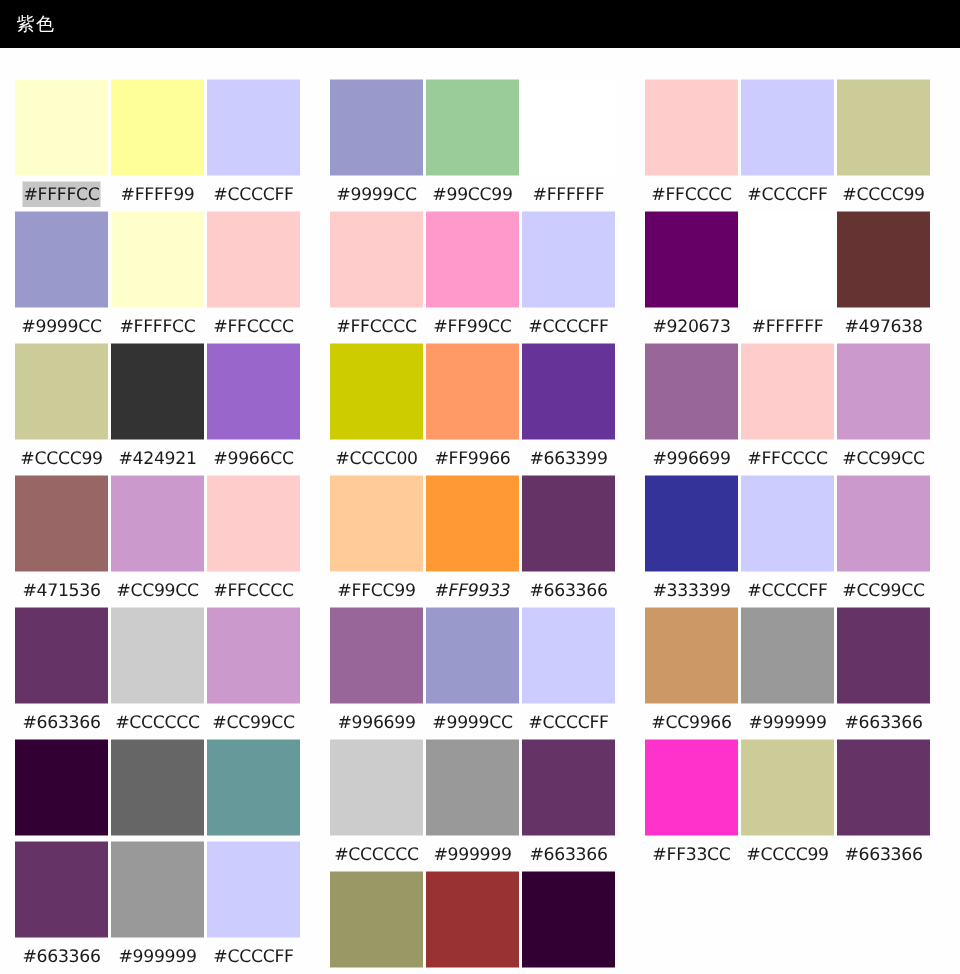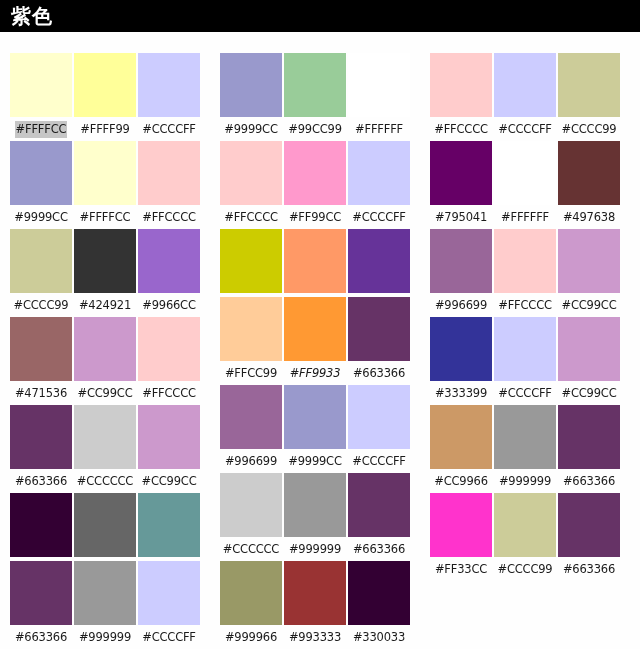--- a/index.html
+++ b/index.html
@@ -12,22 +12,22 @@
   #header{
     height:32px;
     background:#000000;
     display:flex;
     align-items:center;
     padding-left:11px;
     box-sizing:border-box;
   }
   #header .title{
     color:#ffffff;
-    font-size:20px;
-    font-weight:bold;
+    font-size:12px;
+    font-weight:normal;
     letter-spacing:1px;
     line-height:16px;
   }
   #grid{
     position:relative;
     width:580px;
     height:617px;
     padding-top:21px;
     box-sizing:border-box;
     display:flex;
@@ -191,20 +191,25 @@
           <div class="label" style="color: rgb(27, 27, 27);"><span class="txt">#FF99CC</span></div>
           <div class="label" style="color: rgb(27, 27, 27);"><span class="txt">#CCCCFF</span></div>
         </div>
       </div>
       <div class="row">
         <div class="swatches">
           <div class="swatch" title="#CCCC00" style="background: rgb(204, 204, 0);"></div>
           <div class="swatch" title="#FF9966" style="background: rgb(255, 153, 102);"></div>
           <div class="swatch" title="#663399" style="background: rgb(102, 51, 153);"></div>
         </div>
+        <div class="labels">
+          <div class="label" style="color: rgb(27, 27, 27);"><span class="txt">#CCCC00</span></div>
+          <div class="label" style="color: rgb(27, 27, 27);"><span class="txt">#FF9966</span></div>
+          <div class="label" style="color: rgb(27, 27, 27);"><span class="txt">#663399</span></div>
+        </div>
       </div>
       <div class="row">
         <div class="swatches">
           <div class="swatch" title="#FFCC99" style="background: rgb(255, 204, 153);"></div>
           <div class="swatch" title="#FF9933" style="background: rgb(255, 153, 51);"></div>
           <div class="swatch" title="#663366" style="background: rgb(102, 51, 102);"></div>
         </div>
         <div class="labels">
           <div class="label" style="color: rgb(27, 27, 27);"><span class="txt">#FFCC99</span></div>
           <div class="label" style="color: rgb(27, 27, 27); font-style: italic;"><span class="txt">#FF9933</span></div>
@@ -261,21 +266,21 @@
           <div class="label" style="color: rgb(27, 27, 27);"><span class="txt">#CCCC99</span></div>
         </div>
       </div>
       <div class="row">
         <div class="swatches">
           <div class="swatch" title="#660066" style="background: rgb(102, 0, 102);"></div>
           <div class="swatch" title="#FFFFFF" style="background: rgb(255, 255, 255);"></div>
           <div class="swatch" title="#663333" style="background: rgb(102, 51, 51);"></div>
         </div>
         <div class="labels">
-          <div class="label" style="color: rgb(27, 27, 27);"><span class="txt">#795041</span></div>
+          <div class="label" style="color: rgb(27, 27, 27);"><span class="txt">#920673</span></div>
           <div class="label" style="color: rgb(27, 27, 27);"><span class="txt">#FFFFFF</span></div>
           <div class="label" style="color: rgb(27, 27, 27);"><span class="txt">#497638</span></div>
         </div>
       </div>
       <div class="row">
         <div class="swatches">
           <div class="swatch" title="#996699" style="background: rgb(153, 102, 153);"></div>
           <div class="swatch" title="#FFCCCC" style="background: rgb(255, 204, 204);"></div>
           <div class="swatch" title="#CC99CC" style="background: rgb(204, 153, 204);"></div>
         </div>

